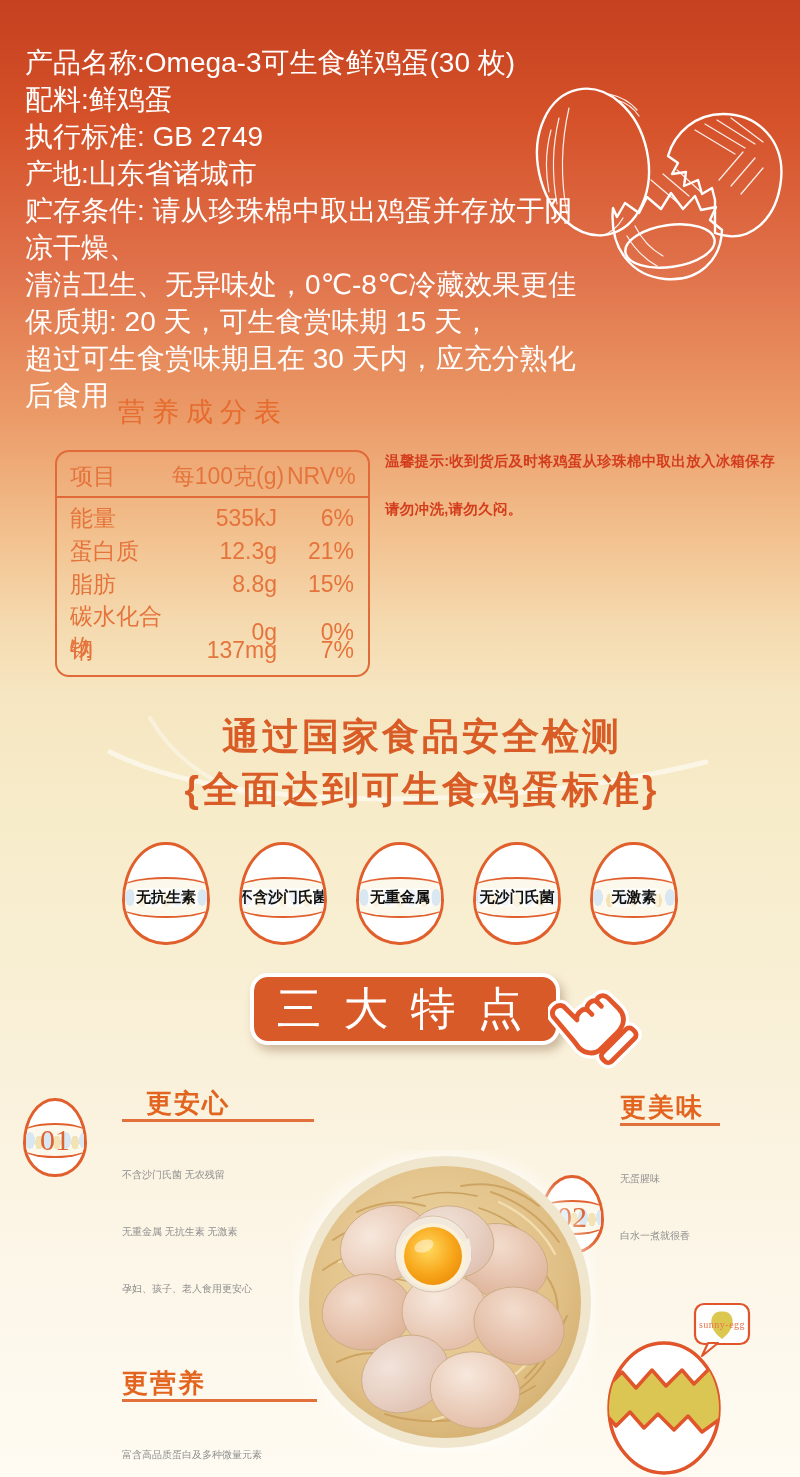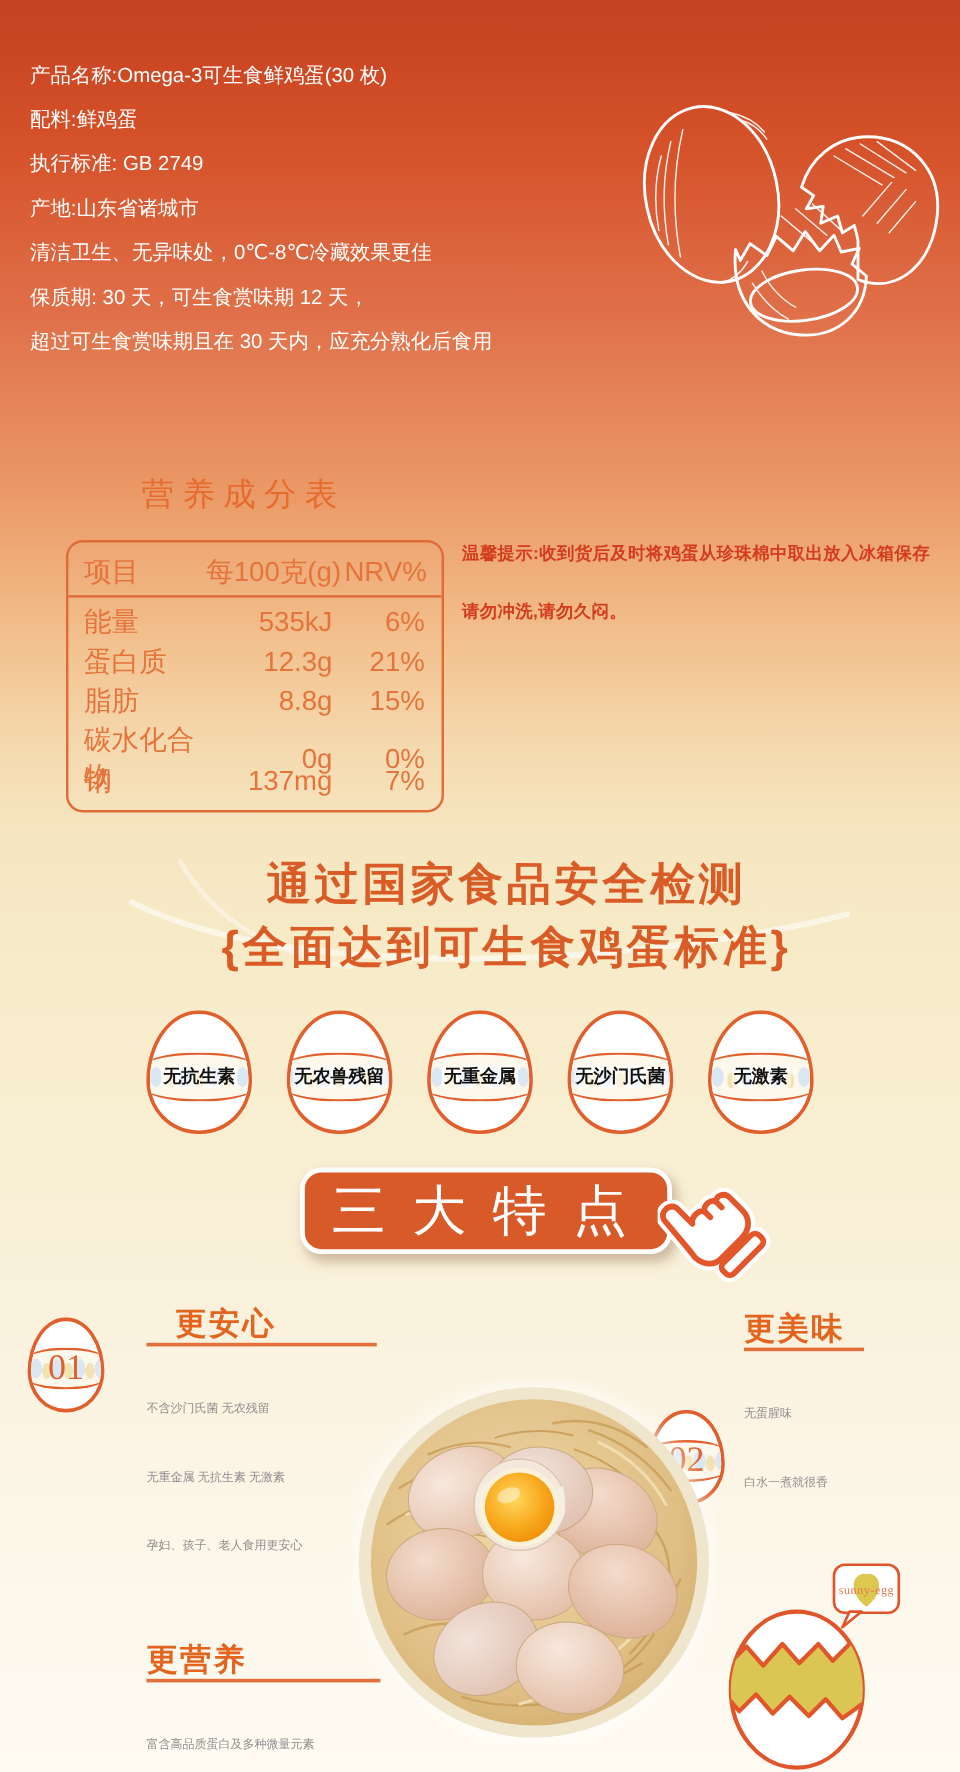--- a/index.html
+++ b/index.html
@@ -5,21 +5,21 @@
   html,body{margin:0;padding:0;}
   body{font-family:"Liberation Sans","DejaVu Sans",sans-serif;}
   #page{
     position:relative;width:800px;height:1477px;overflow:hidden;margin:0 auto;
     background:linear-gradient(180deg,
       #c54120 0%,#d55129 8%,#e0714a 18%,#eb9a67 28%,#f2c08d 36%,
       #f5d9ae 42%,#f6e6c1 47%,#f7ecca 56%,#f9f0d8 70%,#fcf6e8 85%,#fffbf2 100%);
   }
   .abs{position:absolute;}
   
-  #product-info{left:25px;top:44px;color:#ffffff;font-size:17px;line-height:37px;font-weight:400;width:560px;}
+  #product-info{left:25px;top:44px;color:#ffffff;font-size:28px;line-height:37px;font-weight:400;width:560px;}
   
   #nutri-title{left:118px;top:394px;color:#e66b2e;font-size:27px;letter-spacing:7px;font-weight:400;}
   #nutri-table{left:55px;top:450px;width:315px;border:2px solid #e06a38;border-radius:14px;
     color:#e5743c;font-size:23px;box-sizing:border-box;padding:4px 0 8px 0;}
   .nrow{display:grid;grid-template-columns:112px 118px 1fr;align-items:center;height:33px;}
   .nrow.nhead{height:40px;border-bottom:2px solid #e06a38;margin-bottom:4px;}
   .ncell-l{text-align:left;padding-left:13px;}
   .ncell-m{text-align:right;padding-right:10px;}
   .nhead .ncell-m{text-align:center;padding-right:0;}
   .ncell-r{text-align:right;padding-right:14px;}
@@ -95,22 +95,23 @@
       <path d="M158 114 L184 136"></path>
         <path d="M172 110 L196 132"></path>
     </g>
   </svg>
 
   <div class="abs" id="product-info">
     <div>产品名称:Omega-3可生食鲜鸡蛋(30 枚)</div>
     <div>配料:鲜鸡蛋</div>
     <div>执行标准: GB 2749</div>
     <div>产地:山东省诸城市</div>
+    <div>贮存条件: 请从珍珠棉中取出鸡蛋并存放于阴凉干燥、</div>
     <div>清洁卫生、无异味处，0℃-8℃冷藏效果更佳</div>
-    <div>保质期: 30 天，可生食赏味期 12 天，</div>
+    <div>保质期: 20 天，可生食赏味期 15 天，</div>
     <div>超过可生食赏味期且在 30 天内，应充分熟化后食用</div>
   </div>
 
   <div class="abs" id="nutri-title">营养成分表</div>
   <div class="abs" id="nutri-table">
     <div class="nrow nhead">
       <div class="ncell-l">项目</div>
       <div class="ncell-m">每100克(g)</div>
       <div class="ncell-r">NRV%</div>
     </div>
@@ -153,21 +154,21 @@
   <div class="abs cert-line" id="cert2">{全面达到可生食鸡蛋标准}</div>
 
   <div class="abs" id="badge-row">
     <div class="egg">
       <div class="egg-band">
         <span>无抗生素</span>
         </div>
       </div>
     <div class="egg">
       <div class="egg-band">
-        <span>无农兽残留</span>
+        <span>不含沙门氏菌</span>
         </div>
       </div>
     <div class="egg">
       <div class="egg-band">
         <span>无重金属</span>
         </div>
       </div>
     <div class="egg">
       <div class="egg-band">
         <span>无沙门氏菌</span>

